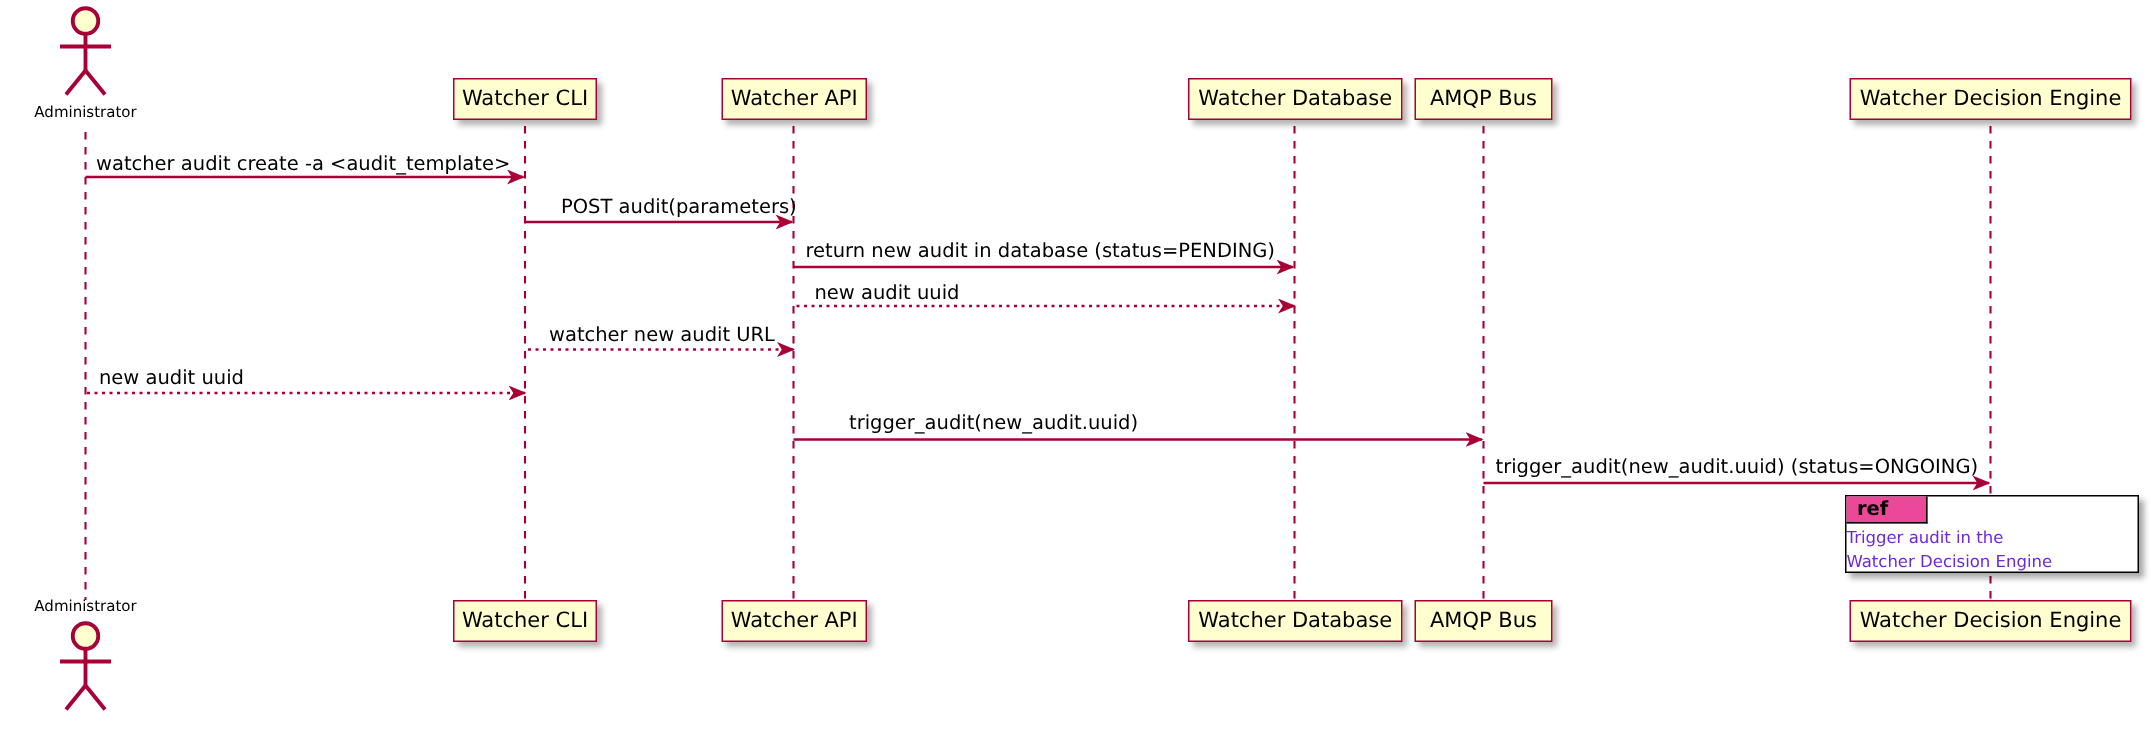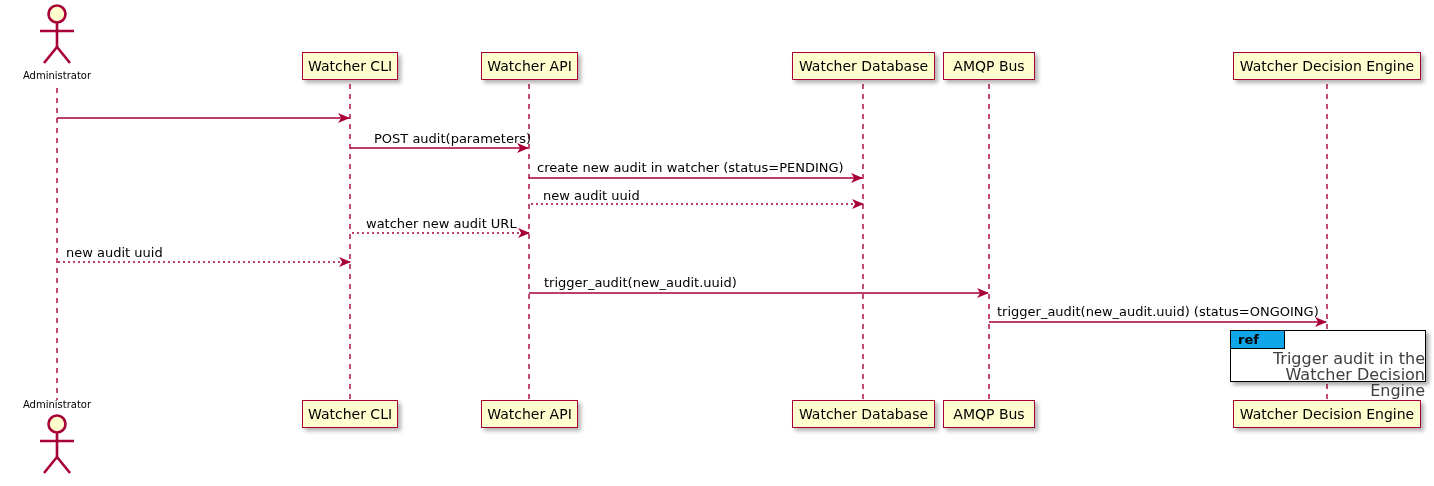--- a/index.html
+++ b/index.html
@@ -62,38 +62,38 @@
     background: #FFFFFF;
     border: 1.5px solid #000000;
     box-shadow: 3px 3px 4px rgba(0,0,0,0.35);
   }
   .ref-tab {
     position: absolute;
     left: 0;
     top: 0;
     height: 18px;
     box-sizing: border-box;
-    background: #0ea5e9;
+    background: #ec4899;
     border-right: 1.5px solid #000;
     border-bottom: 1.5px solid #000;
     padding: 0 8px 0 7px;
     font-size: 13px;
     font-weight: bold;
     line-height: 18px;
     color: #000;
   }
   .ref-body {
     position: absolute;
     left: 0;
     top: 20px;
     width: 100%;
-    text-align: right;
-    font-size: 16px;
+    text-align: left;
+    font-size: 11px;
     line-height: 16px;
-    color: #404040;
+    color: #6d28d9;
   }
 </style>
 </head>
 <body>
 
 <div id="diagram">
 
   <svg id="svg-layer" viewBox="0 0 1434 486" xmlns="http://www.w3.org/2000/svg">
     <defs>
       <marker id="ah" markerWidth="12" markerHeight="10" refX="11" refY="5" orient="auto" markerUnits="userSpaceOnUse">
@@ -169,26 +169,27 @@
   <div class="participant-box" style="left:943px; top:400px; width:92px;">
     <span>AMQP Bus</span>
   </div>
   <div class="participant-box" style="left:1233px; top:400px; width:188px;">
     <span>Watcher Decision Engine</span>
   </div>
 
   <div class="actor-label" style="left:7px; top:70px; width:100px;">Administrator</div>
   <div class="actor-label" style="left:7px; top:399px; width:100px;">Administrator</div>
 
+  <div class="msg-label" style="left:64px; top:103px;">watcher audit create -a &lt;audit_template&gt;</div>
   <div class="msg-label" style="left:374px; top:132px;">POST audit(parameters)</div>
-  <div class="msg-label" style="left:537px; top:161px;">create new audit in watcher (status=PENDING)</div>
+  <div class="msg-label" style="left:537px; top:161px;">return new audit in database (status=PENDING)</div>
   <div class="msg-label" style="left:543px; top:189px;">new audit uuid</div>
   <div class="msg-label" style="left:366px; top:217px;">watcher new audit URL</div>
   <div class="msg-label" style="left:66px; top:246px;">new audit uuid</div>
-  <div class="msg-label" style="left:544px; top:276px;">trigger_audit(new_audit.uuid)</div>
+  <div class="msg-label" style="left:566px; top:276px;">trigger_audit(new_audit.uuid)</div>
   <div class="msg-label" style="left:997px; top:305px;">trigger_audit(new_audit.uuid) (status=ONGOING)</div>
 
   <div class="ref-box" style="left:1230px; top:330px; width:196px; height:52px;">
     <div class="ref-tab" style="width:54px;">ref</div>
     <div class="ref-body">
       <div>Trigger audit in the</div>
       <div>Watcher Decision Engine</div>
     </div>
   </div>
 

